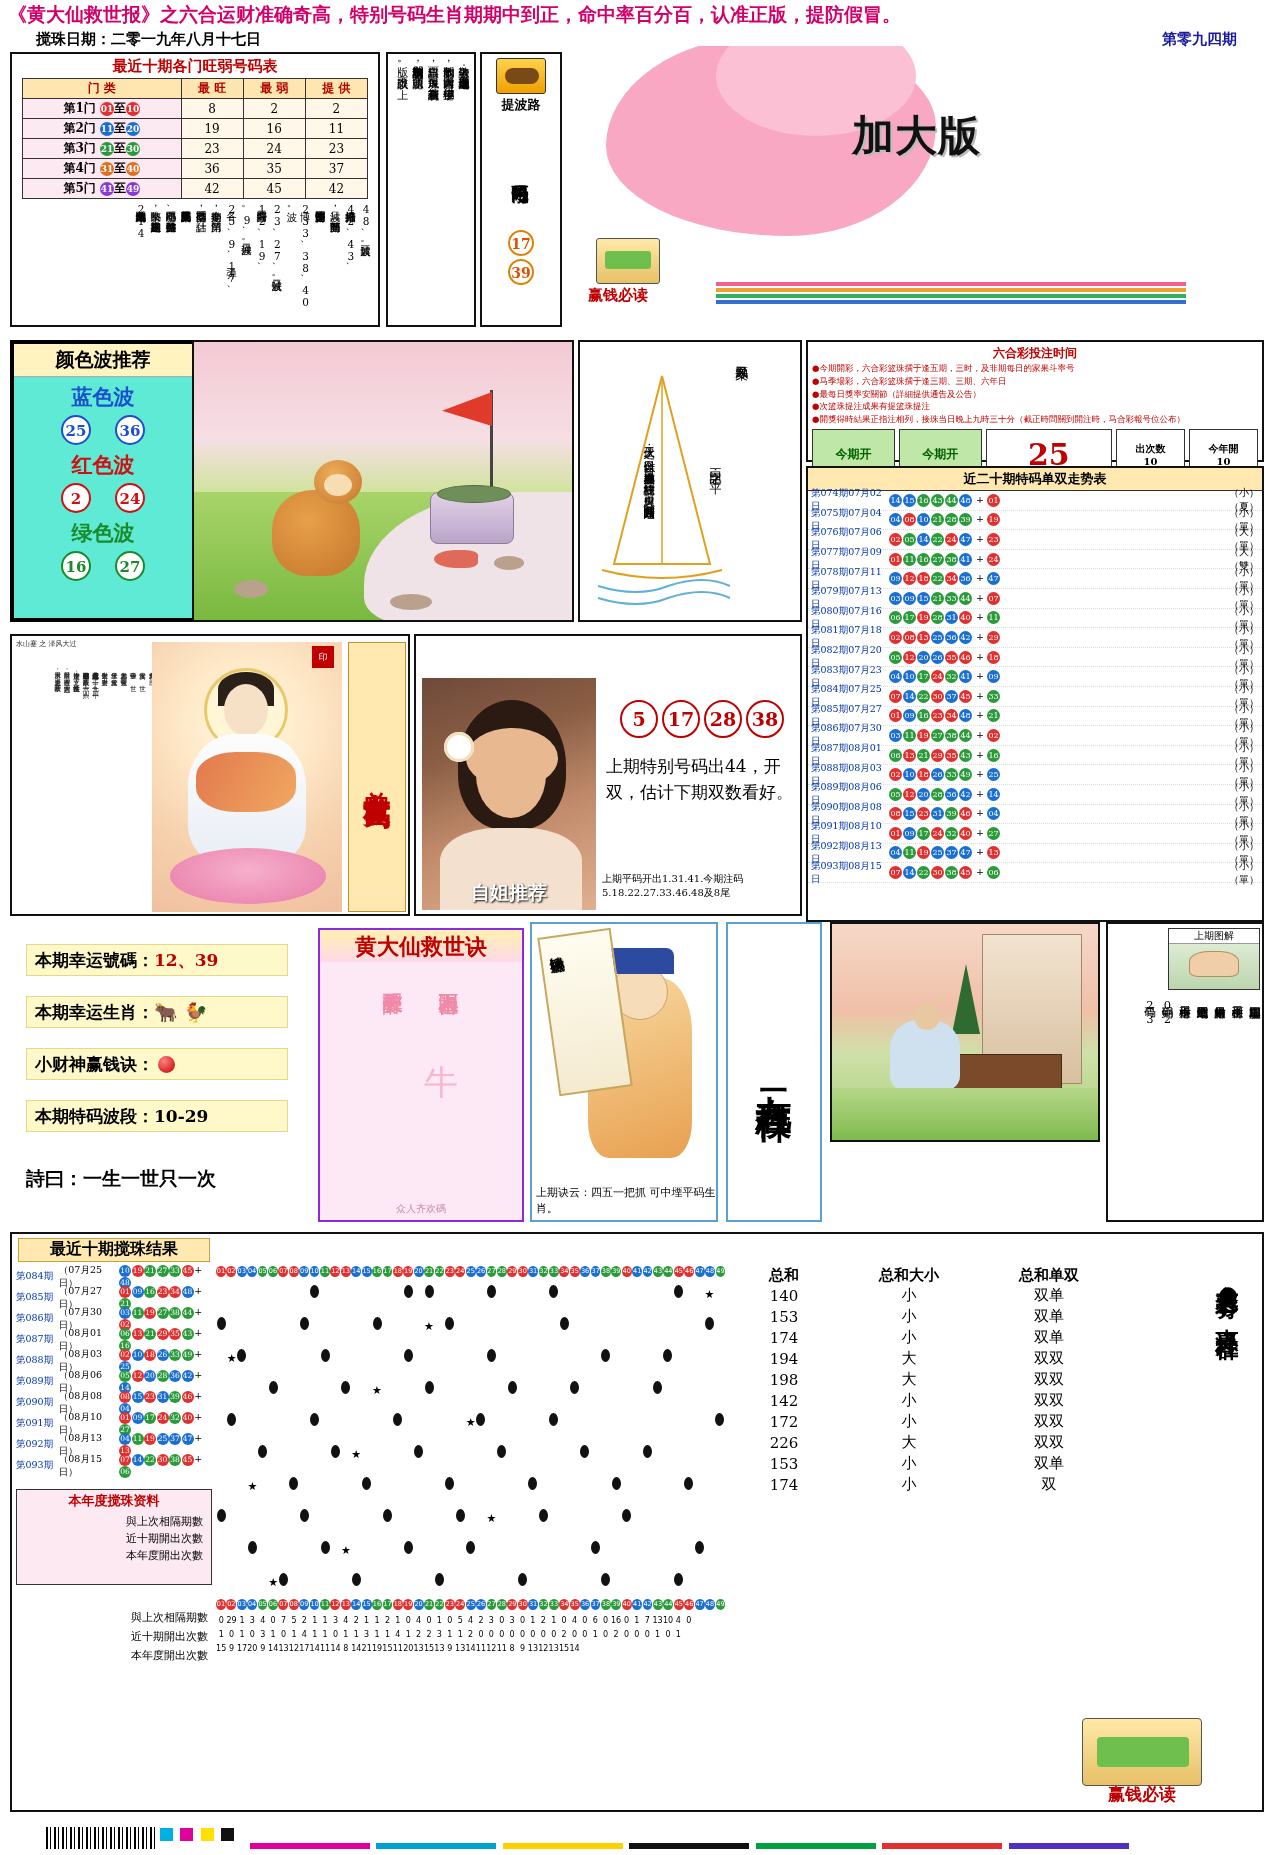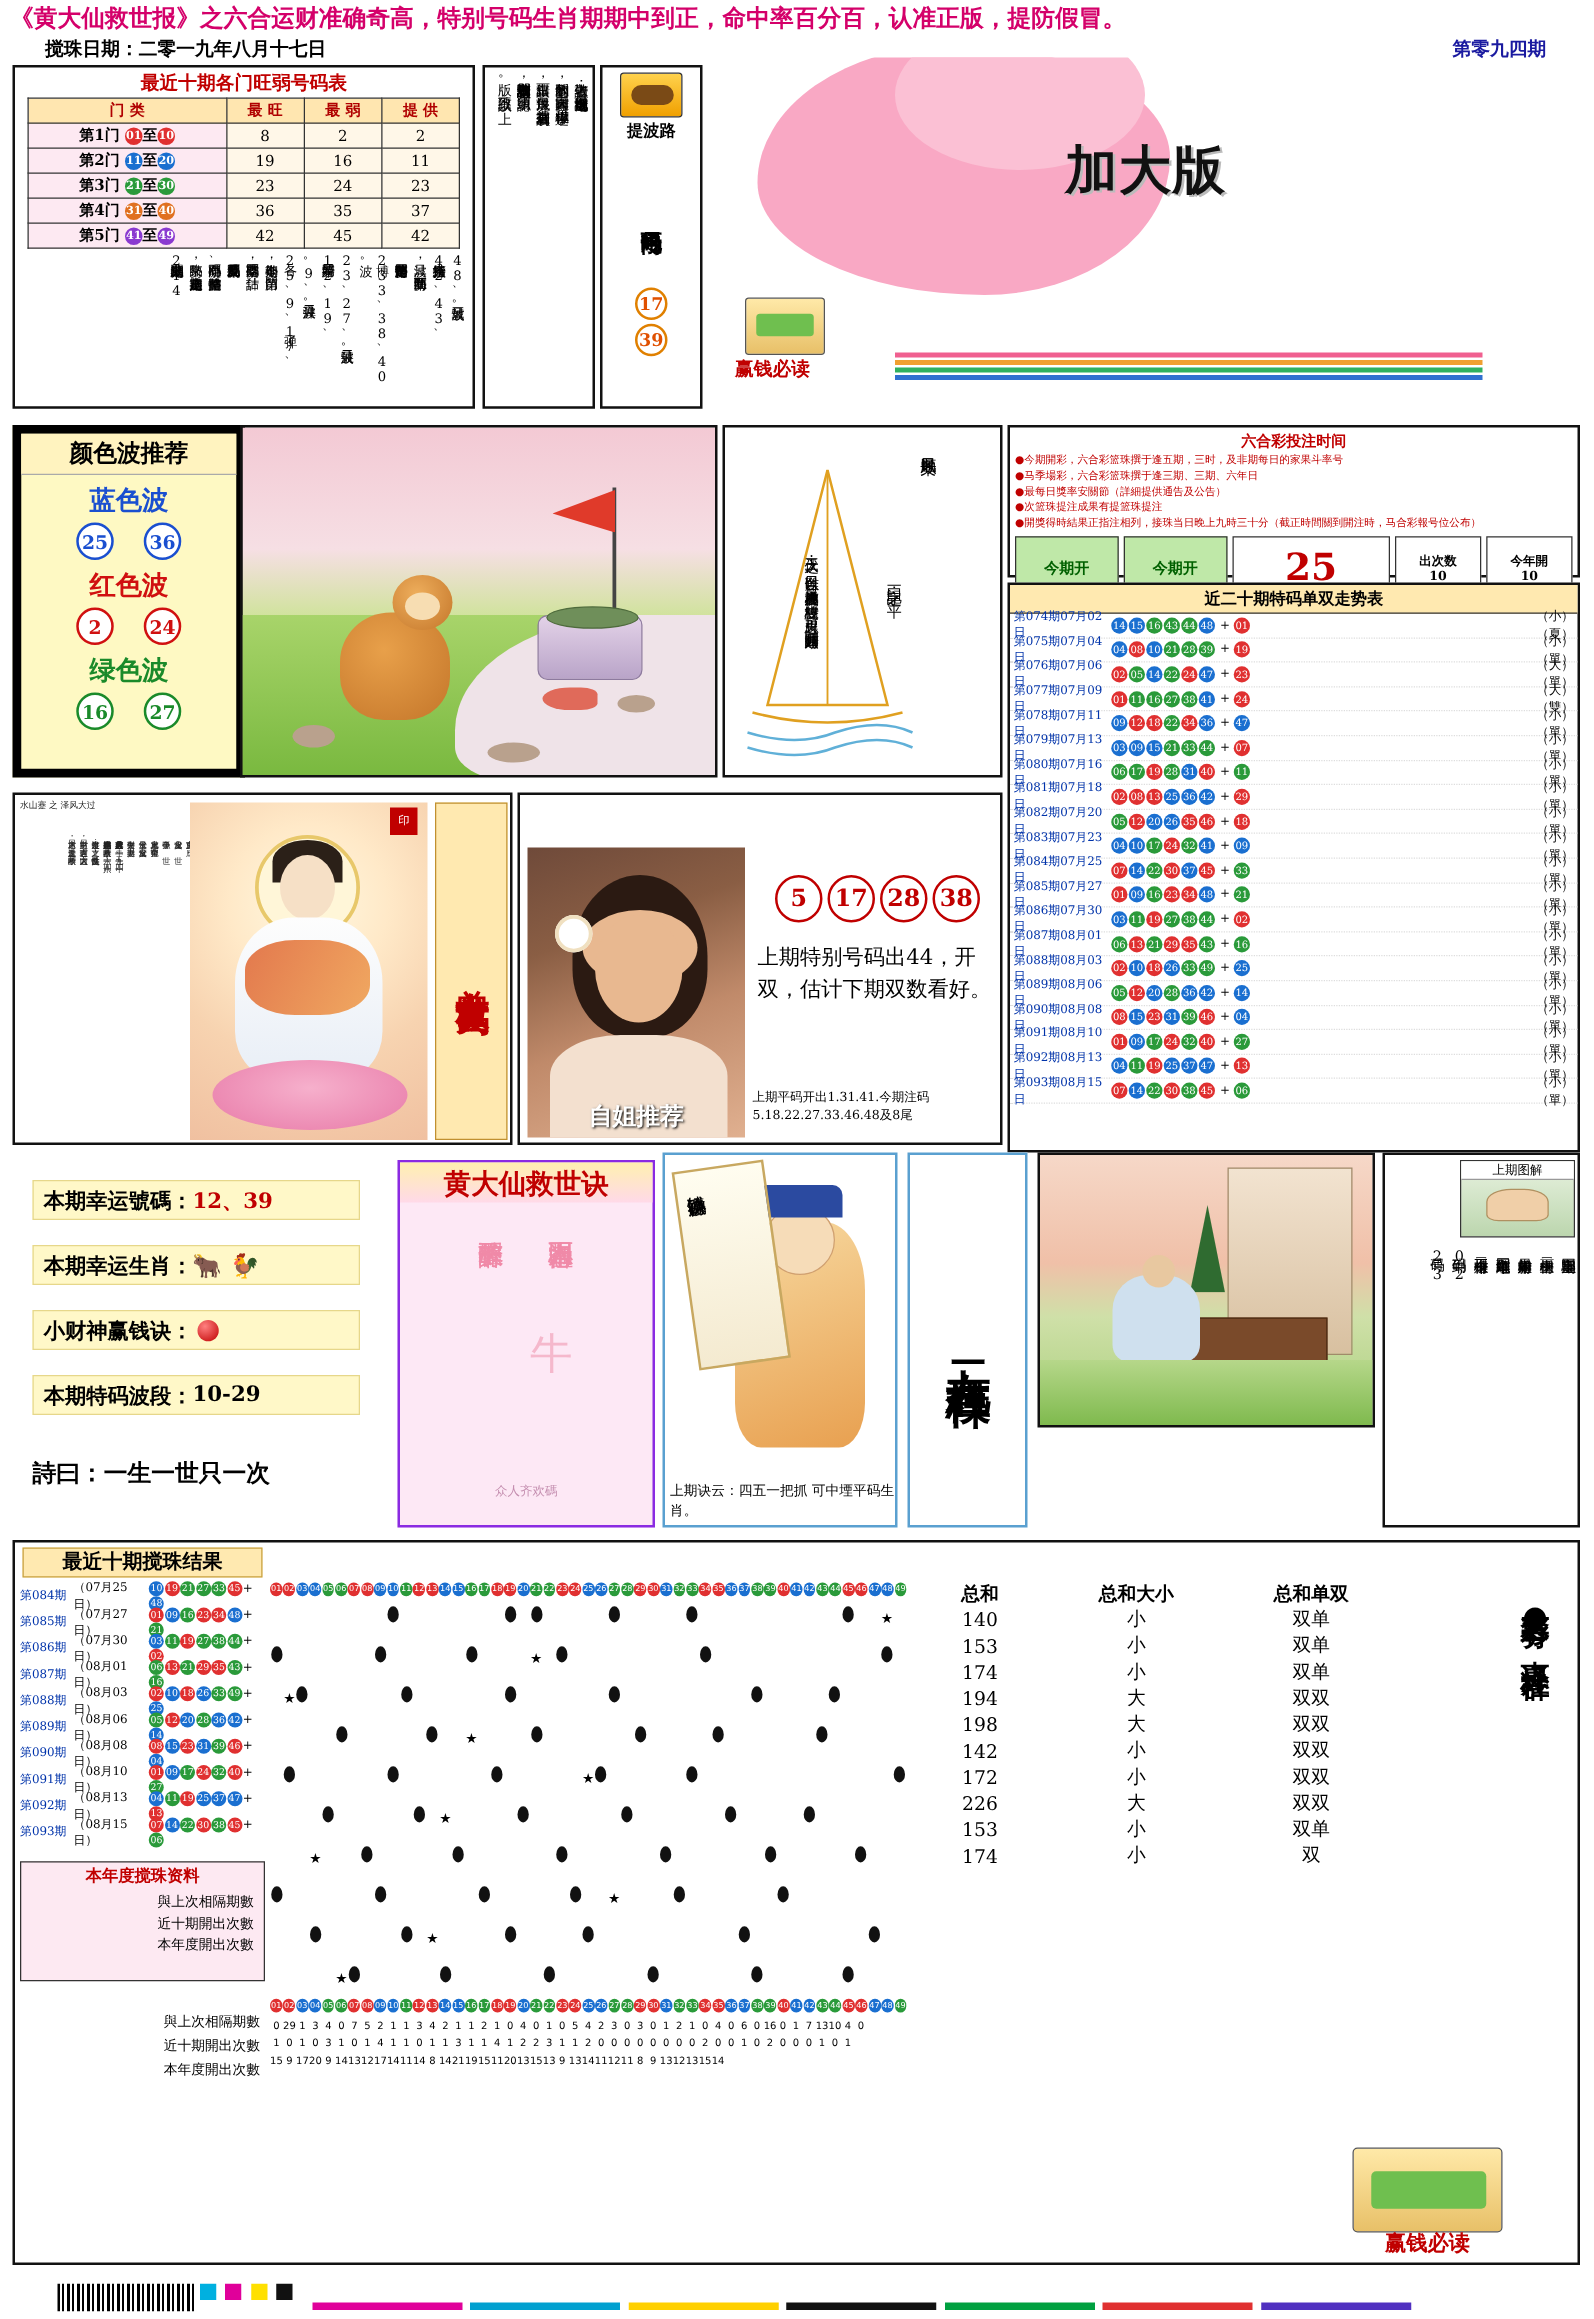--- a/index.html
+++ b/index.html
@@ -128,21 +128,21 @@
     background: #6fbf4f; border-radius: 3px;
   }
   .mh-mustread {
     position: absolute; left: 22px; top: 240px; font-size: 15px; font-weight: bold;
     color: #c00000; font-family: "DejaVu Serif", serif;
   }
 
   
   .blk-color {
     position: absolute; left: 10px; top: 340px; width: 186px; height: 282px;
-    border: 7px solid #000000; background: #fef9c3;
+    border: 4px solid #000000; background: #5eead4;
   }
   .cw-title {
     background: #fff3bf; border-bottom: 1px solid #aaa; text-align: center;
     font-size: 19px; font-weight: bold; font-family: "DejaVu Serif", serif;
     padding: 3px 0; color: #000;
   }
   .cw-row { text-align: center; margin-top: 6px; }
   .cw-label { font-size: 21px; font-weight: bold; font-family: "DejaVu Serif", serif; }
   .cw-balls { margin-top: 4px; }
   .cw-ball {
@@ -314,21 +314,21 @@
     border: 2px solid #8a2be2; background: #fde8f5;
   }
   .pink-title { text-align: center; font-size: 22px; font-weight: bold; color: #c00000;
     font-family: "DejaVu Serif", serif; padding-top: 2px;
     background: linear-gradient(#fff0b0,#ffd9e8); }
   .pink-cols { display: flex; flex-direction: row-reverse; justify-content: center; gap: 26px; margin-top: 16px; }
   .pink-col { writing-mode: vertical-rl; text-orientation: upright; font-size: 20px; color: #f08aa8;
     font-family: "DejaVu Serif", serif; line-height: 1.5; }
   .pink-niu { position: absolute; left: 104px; top: 130px; font-size: 34px; color: #f5b8cc;
     font-family: "DejaVu Serif", serif; }
-  .pink-foot { position: absolute; bottom: 20px; width: 100%; text-align: center; font-size: 10px;
+  .pink-foot { position: absolute; bottom: 4px; width: 100%; text-align: center; font-size: 10px;
     color: #c58fb0; font-family: "DejaVu Serif", serif; }
 
   
   .blk-boy {
     position: absolute; left: 530px; top: 922px; width: 188px; height: 300px;
     border: 2px solid #5aa0d0; background: #fff; overflow: hidden;
   }
   .boy-scroll { position: absolute; left: 16px; top: 8px; width: 74px; height: 160px;
     background: linear-gradient(#fffdf0,#f4ead0); border: 2px solid #c8a860;
     transform: rotate(-8deg); }

